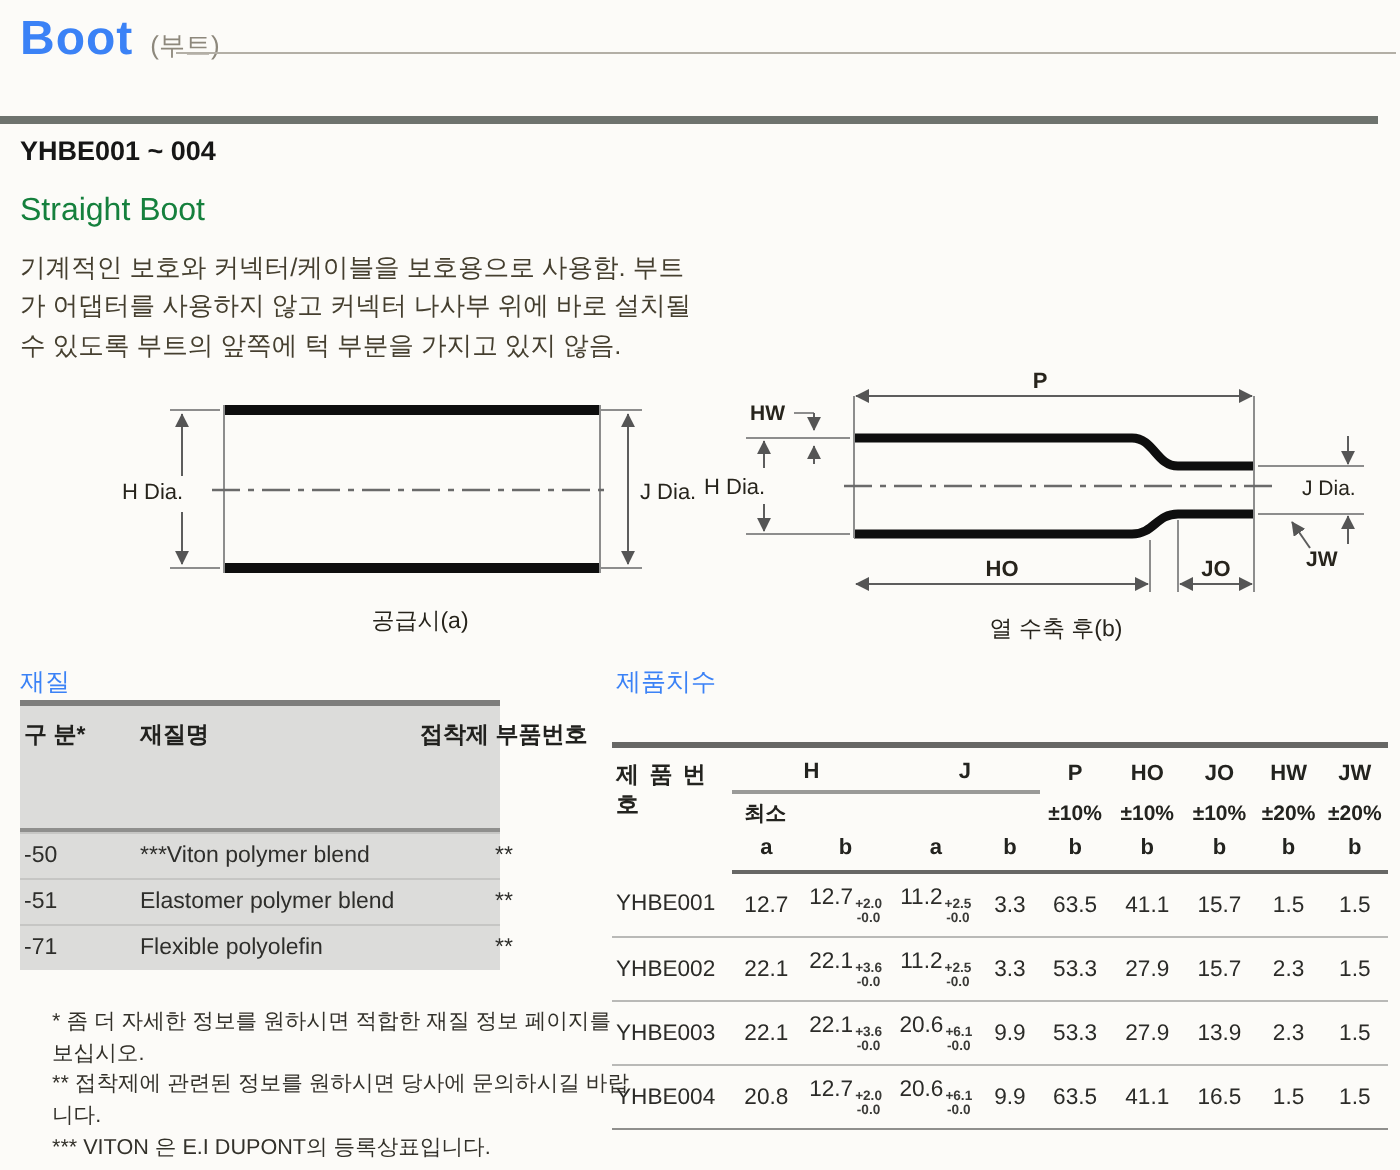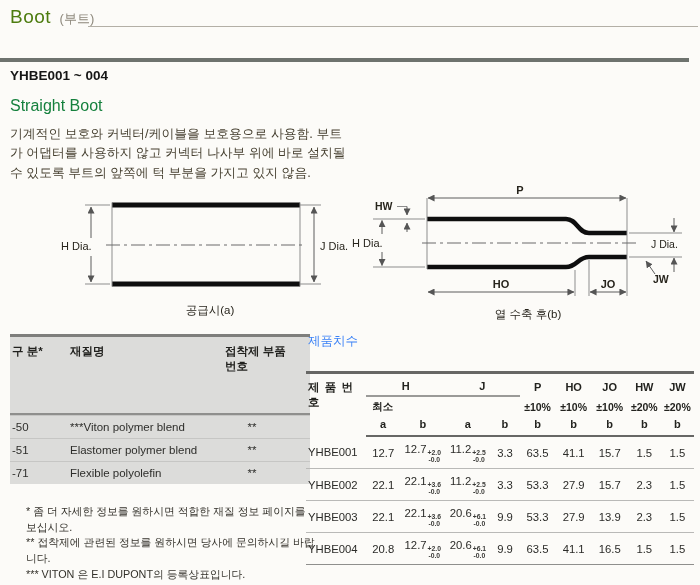--- a/index.html
+++ b/index.html
@@ -1,21 +1,21 @@
 <!DOCTYPE html>
 <html><head>
 <meta charset="utf-8">
 <style>
   html,body{margin:0;padding:0;background:#ffffff;}
   body{font-family:"Liberation Sans","DejaVu Sans",sans-serif;color:#222;}
   #page{position:relative;width:700px;height:585px;background:#fcfbf8;overflow:hidden;}
 
   
   .hdr{position:absolute;left:10px;top:6px;width:688px;height:24px;}
-  .hdr .t{font-size:19px;font-weight:normal;color:#4d7c0f;letter-spacing:0.5px;}
+  .hdr .t{font-size:24px;font-weight:bold;color:#3b82f6;letter-spacing:0.5px;}
   .hdr .s{font-size:13px;color:#8d887c;margin-left:4px;}
   .hdr-rule{position:absolute;left:88px;top:26px;width:610px;border-top:1.5px solid #b3afa6;}
   .bar{position:absolute;left:0;top:58px;width:689px;height:4px;background:#6e736e;}
 
   .part-range{position:absolute;left:10px;top:68px;font-size:13.5px;font-weight:bold;color:#161616;}
   .prod-name{position:absolute;left:10px;top:97px;font-size:16px;color:#15803d;}
   .descr{position:absolute;left:10px;top:124px;width:352px;font-size:12.8px;line-height:1.52;color:#453f2f;}
 
   
   .dia-a{position:absolute;left:58px;top:192px;}
@@ -24,28 +24,28 @@
   .wall{stroke:#0e0e0e;stroke-width:5;fill:none;stroke-linecap:butt;}
   .wall2{stroke:#0e0e0e;stroke-width:4.5;fill:none;}
   .thin{stroke:#8d8d8d;stroke-width:1;fill:none;}
   .dim{stroke:#5d5d5d;stroke-width:1;fill:none;}
   .cl{stroke:#6a6a6a;stroke-width:1.2;fill:none;stroke-dasharray:14 4 3 4;}
 
   
   .tbl-title{position:absolute;font-size:12.5px;color:#3b82f6;}
 
   
-  .mat{position:absolute;left:10px;top:334px;width:300px;background:#dcdcda;border-top:3px solid #7e7e7c;box-sizing:border-box;}
+  .mat{position:absolute;left:10px;top:350px;width:240px;background:#dcdcda;border-top:3px solid #7e7e7c;box-sizing:border-box;}
   .mat .hrow{display:grid;grid-template-columns:58px 140px 84px;padding:7px 2px 5px 2px;font-size:11.5px;font-weight:bold;color:#21211e;}
   .mat .gap{height:34px;}
   .mat .sep{border-top:2px solid #8f8f8d;}
   .mat .row{display:grid;grid-template-columns:58px 140px 84px;padding:5px 2px;font-size:11.5px;color:#2e2e2b;border-top:1px solid #c6c6c4;}
   .mat .row:first-of-type{border-top:none;}
   .mat .c-adh{text-align:center;}
-  .mat .hrow .c-adh{text-align:left;margin-left:15px;}
+  .mat .hrow .c-adh{text-align:left;}
 
   .foots{position:absolute;left:26px;top:504px;width:290px;font-size:10.8px;line-height:1.45;color:#33312a;}
 
   
   .dims{position:absolute;left:306px;top:355px;width:388px;}
   table.dt{width:100%;border-collapse:collapse;table-layout:fixed;border-top:3px solid #676765;border-bottom:1.5px solid #8f8f8d;margin-top:16px;}
   table.dt th,table.dt td{padding:0;font-weight:normal;}
   .dt thead th{font-size:11px;font-weight:bold;color:#23231f;}
   .dt .r1 th{padding-top:6px;padding-bottom:3px;text-align:center;}
   .dt .r1 .partno{text-align:left;font-size:11.5px;letter-spacing:1px;vertical-align:top;padding-left:2px;}

